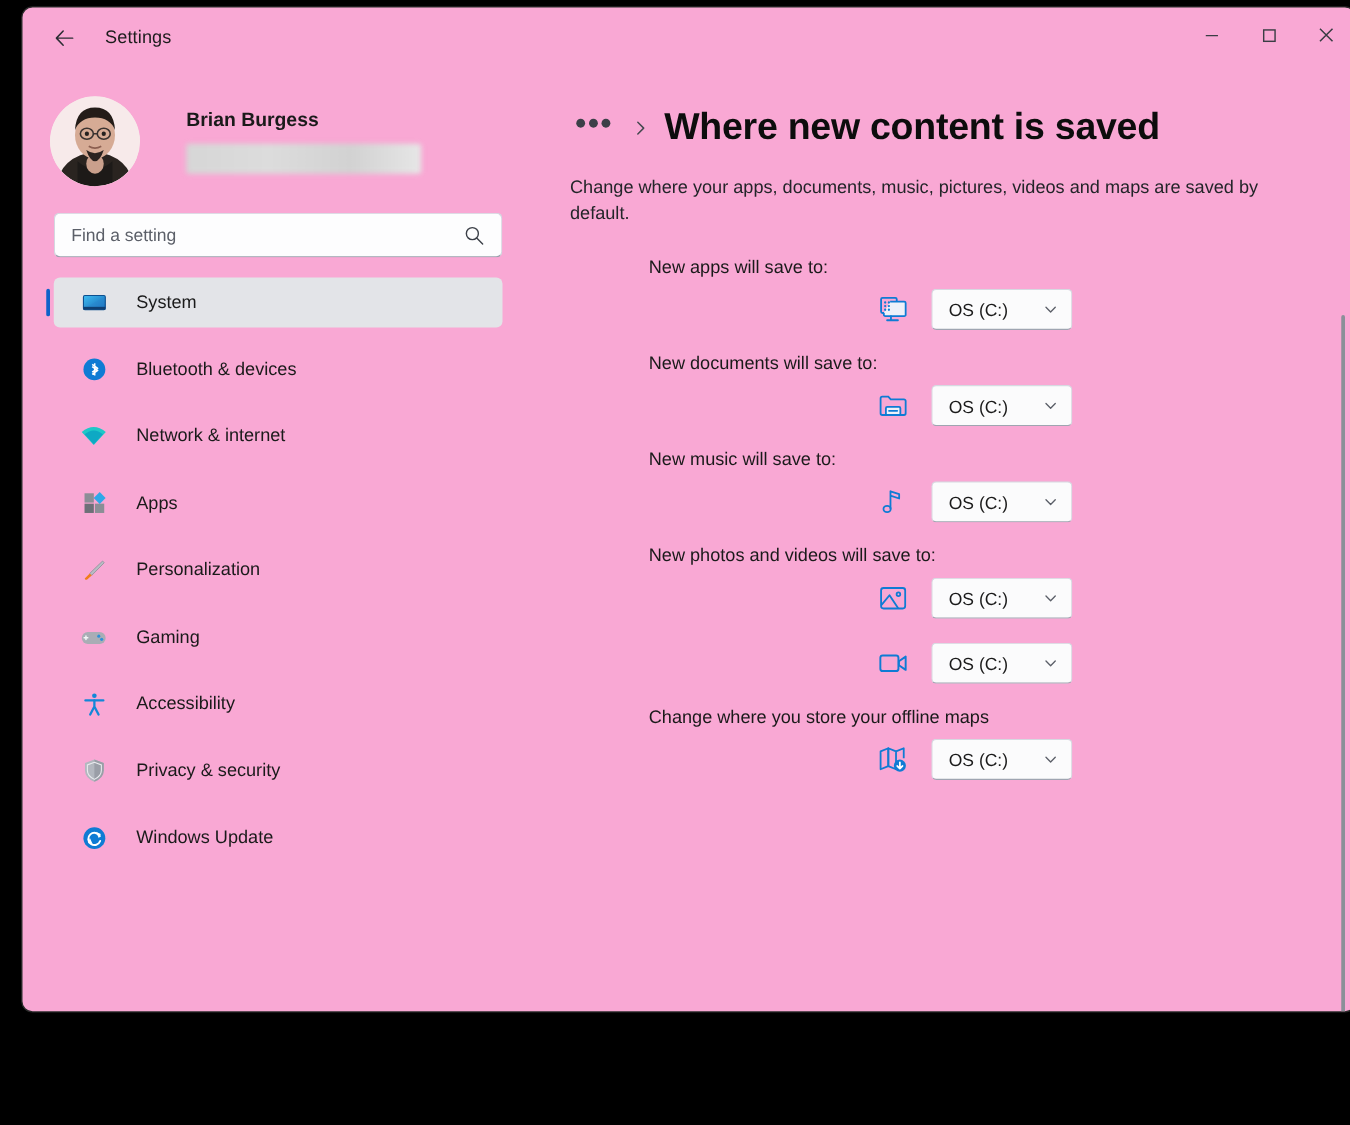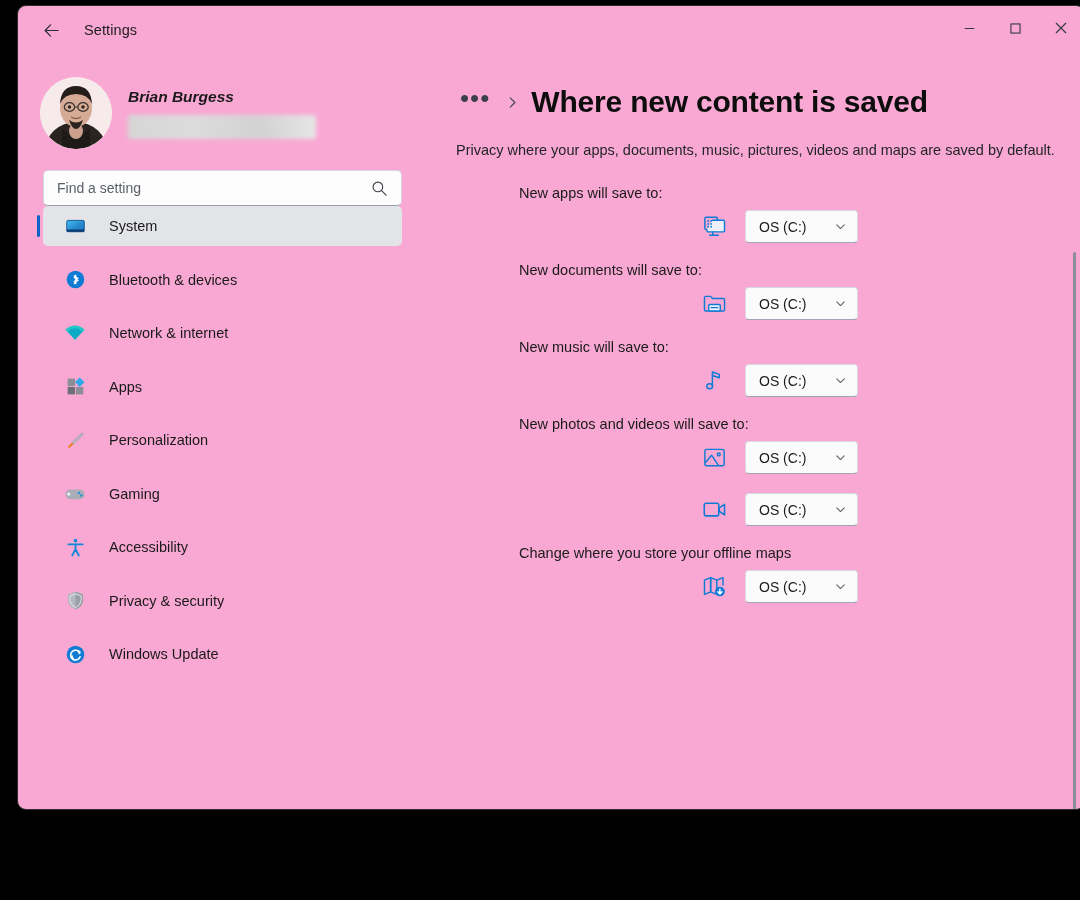--- a/index.html
+++ b/index.html
@@ -49,29 +49,29 @@
     width: 420px; flex: 0 0 420px;
     padding-top: 14px;
     overflow: hidden;
   }
   .profile { display: flex; align-items: center; padding: 0 0 0 22px; height: 90px; }
   .avatar {
     width: 72px; height: 72px; border-radius: 50%;
     overflow: hidden; flex: 0 0 72px;
     background: #f6e9e9;
   }
-  .profile-text { margin-left: 16px; font-style: italic; }
+  .profile-text { margin-left: 37px; }
   .profile-name { font-size: 15.5px; font-weight: bold; color: #1a1a1a; }
   .profile-email-blur {
     margin-top: 9px; width: 188px; height: 24px; border-radius: 2px;
     background: linear-gradient(90deg,#d6d6d6 0%,#dcdcdc 35%,#d2d2d2 70%,#e6e6e6 100%);
     filter: blur(2.2px);
   }
 
-  .search-wrap { padding: 12px 36px 0 25px; }
+  .search-wrap { padding: 12px 36px 16px 25px; }
   .search-box {
     position: relative;
     height: 36px;
     background: #fdfdfe;
     border: 1px solid #d4d7e0;
     border-bottom: 1.6px solid #9aa0ad;
     border-radius: 5px;
     display: flex; align-items: center;
   }
   .search-box input {
@@ -354,21 +354,21 @@
       <div class="breadcrumb">
         <span class="crumb-dots">•••</span>
         <span class="crumb-sep">
           <svg width="15" height="15" viewBox="0 0 16 16">
             <path d="M5.6 3 L10.6 8 L5.6 13" fill="none" stroke="#44484f" stroke-width="1.25" stroke-linecap="round" stroke-linejoin="round"></path>
           </svg>
         </span>
         <span class="page-title">Where new content is saved</span>
       </div>
 
-      <div class="page-desc">Privacy where your apps, documents, music, pictures, videos and maps are saved by default.</div>
+      <div class="page-desc">Change where your apps, documents, music, pictures, videos and maps are saved by default.</div>
 
       <div class="settings-list">
 
         <div class="setting-row">
           <div class="setting-label">New apps will save to:</div>
           <div class="setting-ctrl">
             <span class="setting-icon">
               <svg width="27" height="27" viewBox="0 0 28 28" fill="none" stroke="#0f7bd4" stroke-width="1.5">
                 <rect x="4" y="4.5" width="13" height="12.5" rx="1.2"></rect>
                 <path d="M11.5 7.5 H23.2 a1.2 1.2 0 0 1 1.2 1.2 V18.4 a1.2 1.2 0 0 1 -1.2 1.2 H7.5 a1.2 1.2 0 0 1 -1.2 -1.2 V17" fill="#eef1f9"></path>

